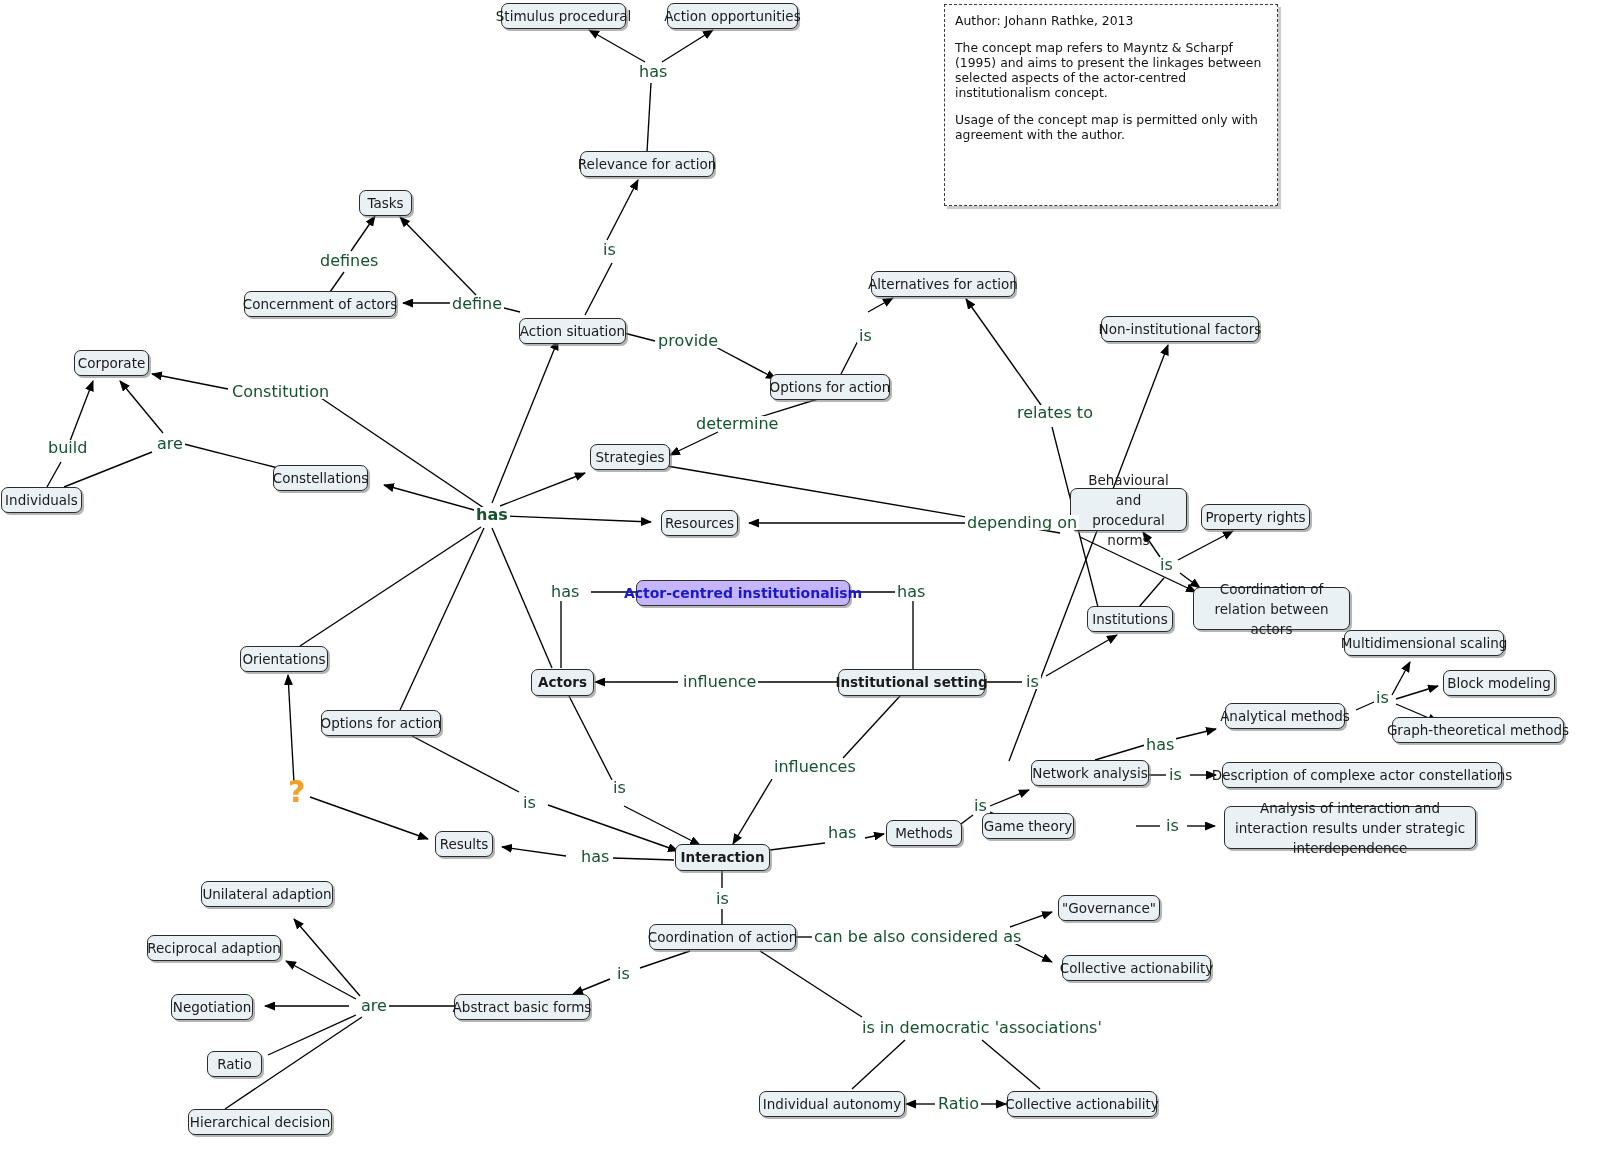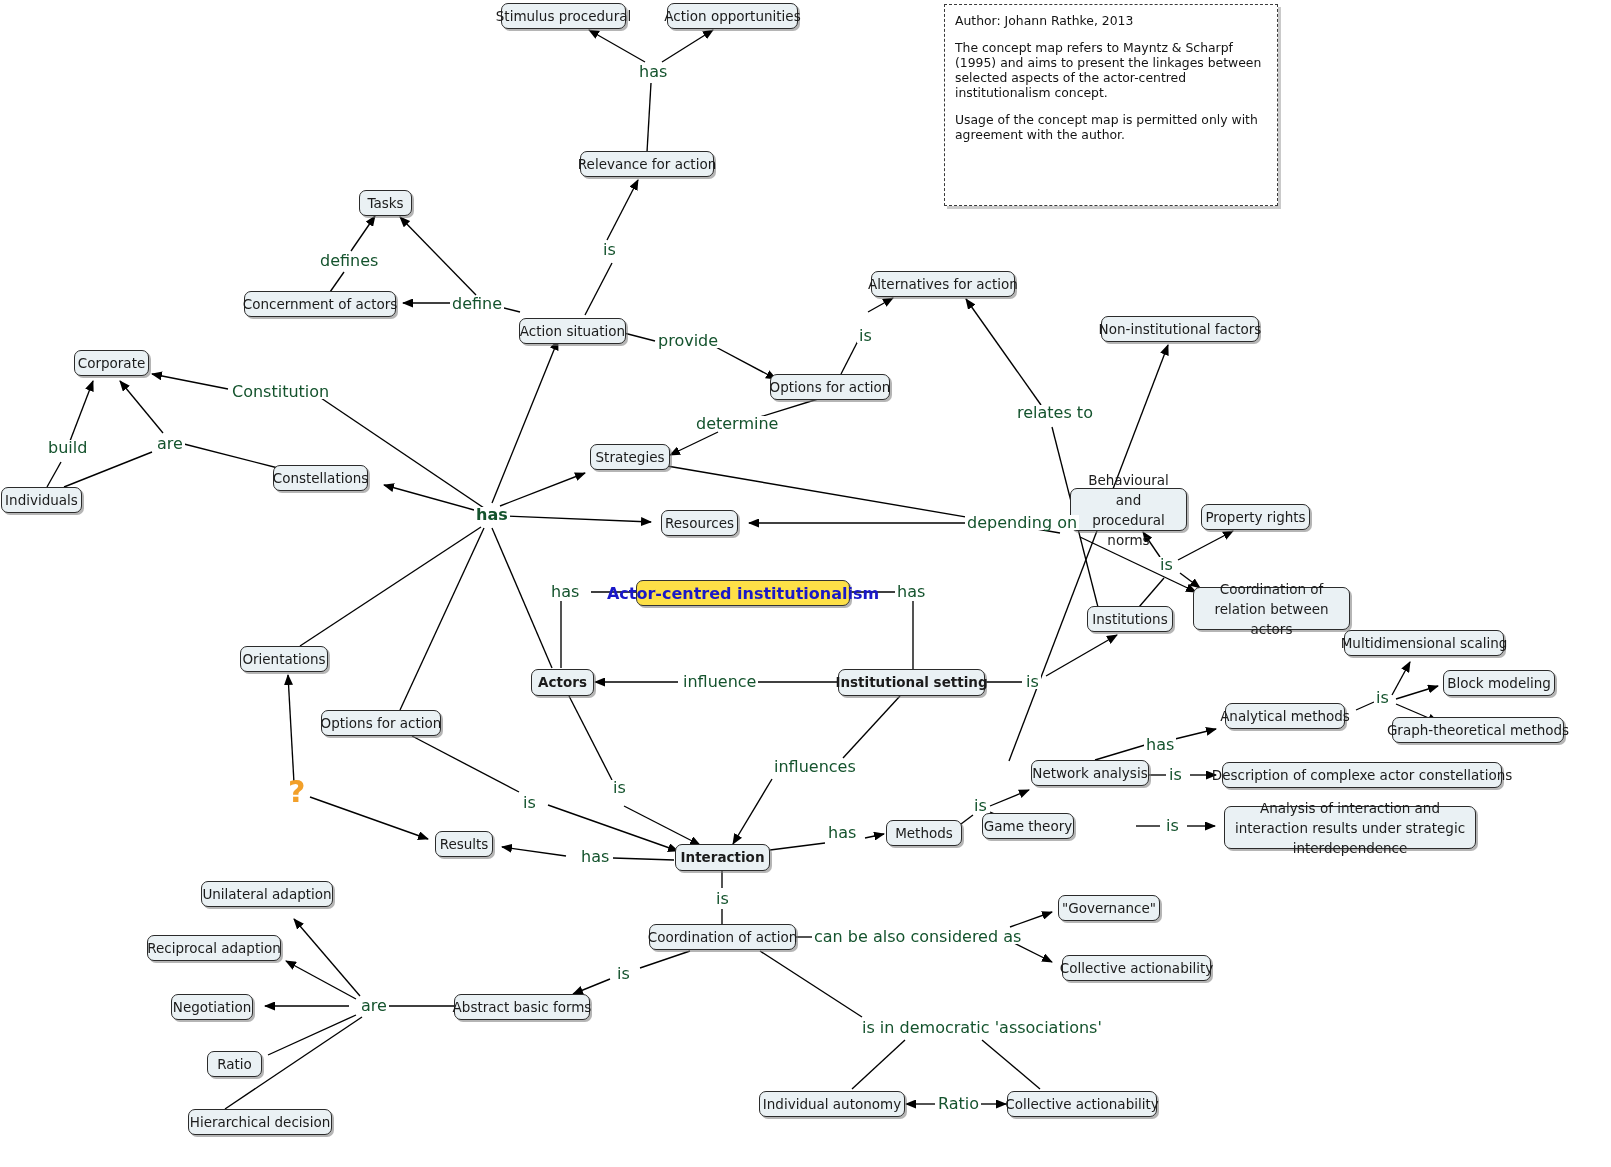--- a/index.html
+++ b/index.html
@@ -18,24 +18,24 @@
     line-height:15px;
     text-align:center;
     display:flex;align-items:center;justify-content:center;
     padding:3px 8px;
     box-shadow:2px 2px 0 rgba(120,120,120,.55);
     white-space:nowrap;
   }
   .node.two-line{white-space:normal;line-height:20px;}
   .node.bold{font-weight:bold;}
   .node.root{
-    background:#fde047;
+    background:#c4b5fd;
     color:#1a18c8;
     font-weight:bold;
-    font-size:16px;
+    font-size:14px;
     border:1px solid #333;
   }
 
   .linklabel{
     position:absolute;
     font-size:16px;
     color:#14532d;
     background:#ffffff;
     padding:0 2px;
     white-space:nowrap;

